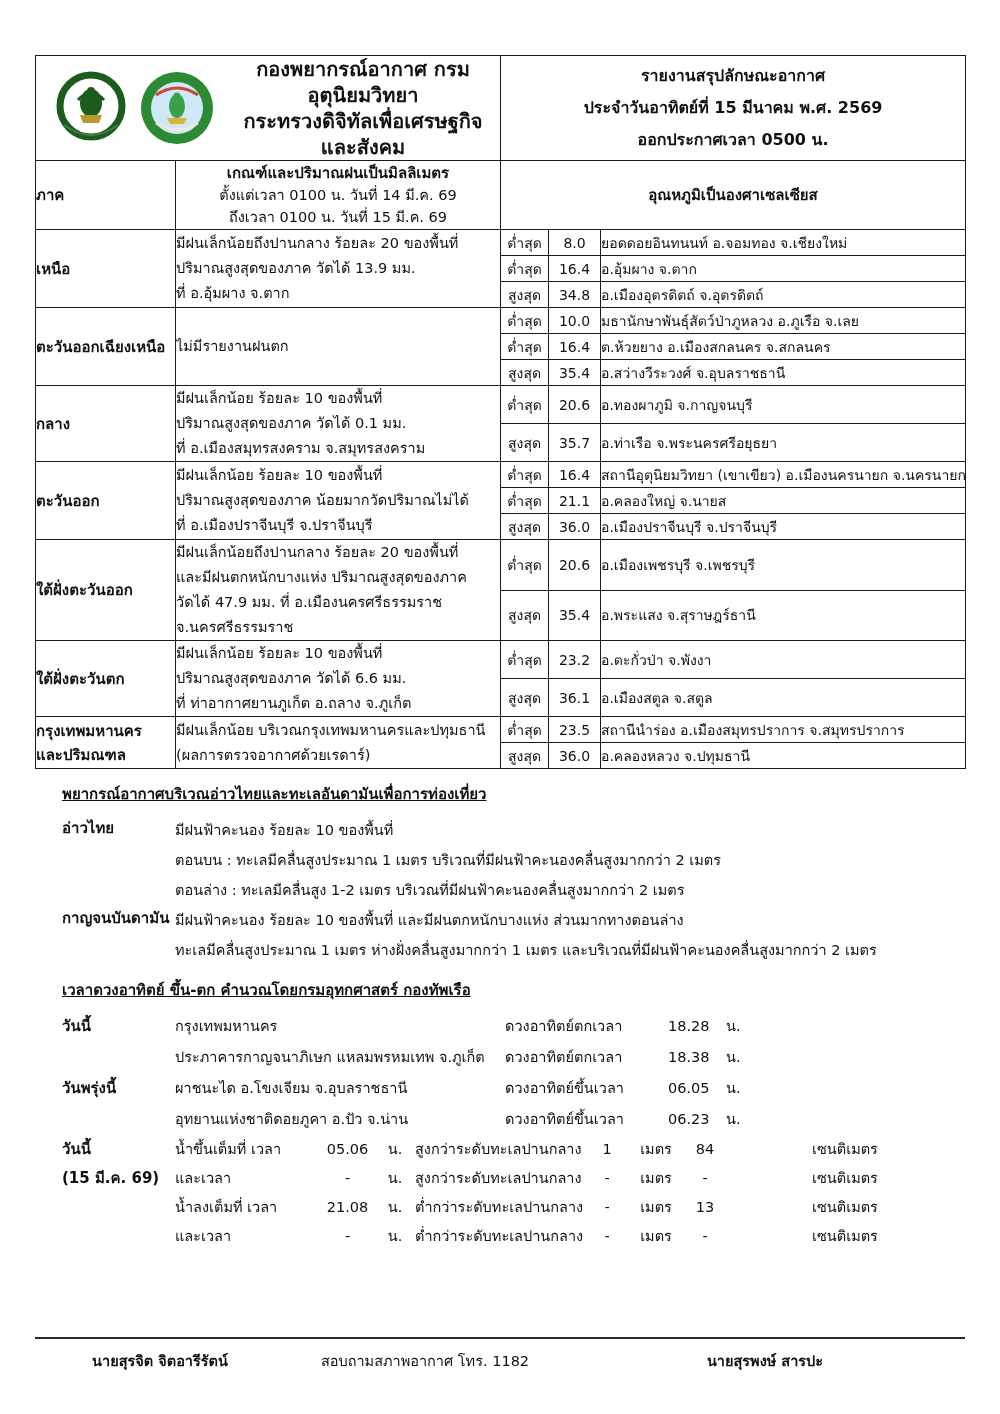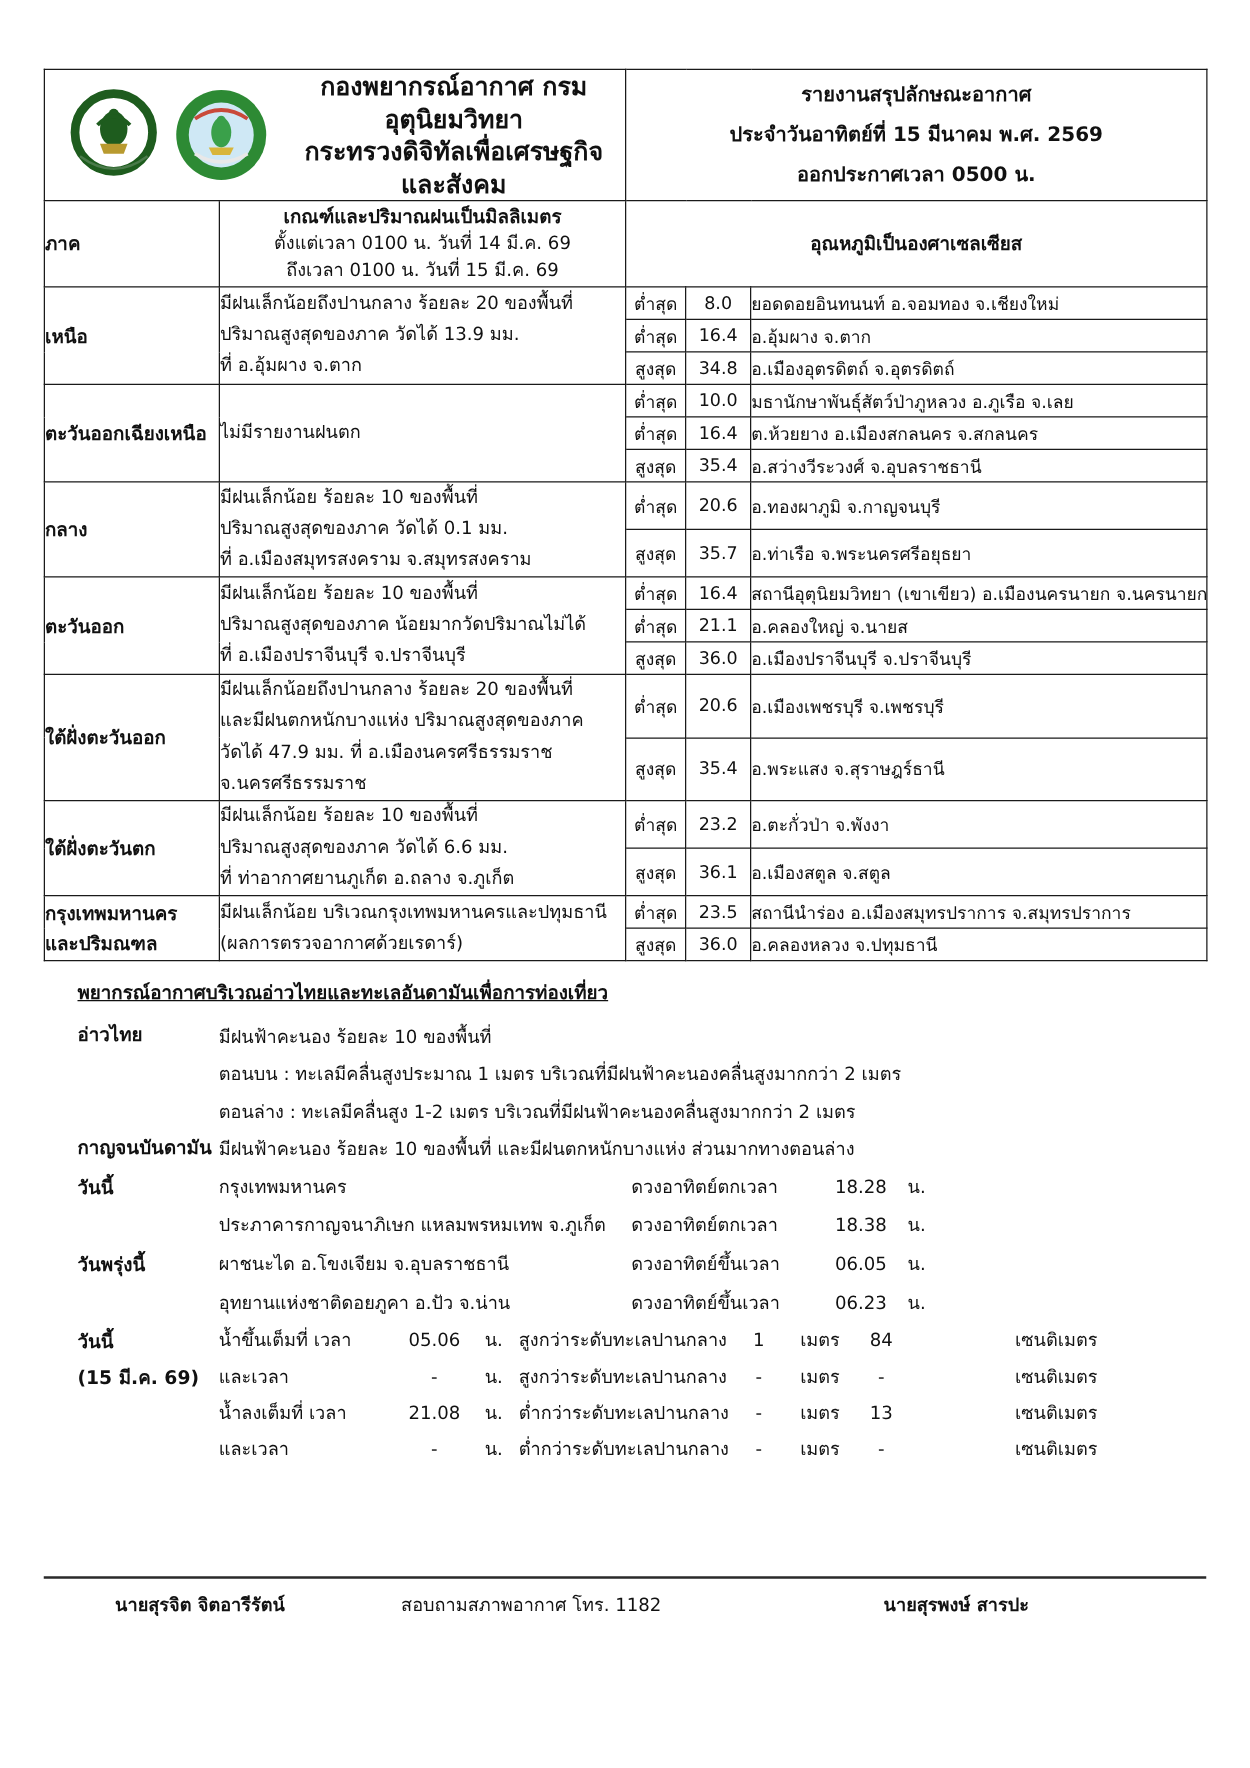--- a/index.html
+++ b/index.html
@@ -259,23 +259,25 @@
       <div class="sea-row">
         <div class="sea-label"></div>
         <div class="sea-text">ตอนล่าง : ทะเลมีคลื่นสูง 1-2 เมตร บริเวณที่มีฝนฟ้าคะนองคลื่นสูงมากกว่า 2 เมตร</div>
       </div>
       <div class="sea-row">
         <div class="sea-label">กาญจนบันดามัน</div>
         <div class="sea-text">มีฝนฟ้าคะนอง ร้อยละ 10 ของพื้นที่ และมีฝนตกหนักบางแห่ง ส่วนมากทางตอนล่าง</div>
       </div>
       <div class="sea-row">
         <div class="sea-label"></div>
+        <div class="sea-text">ทะเลมีคลื่นสูงประมาณ 1 เมตร ห่างฝั่งคลื่นสูงมากกว่า 1 เมตร และบริเวณที่มีฝนฟ้าคะนองคลื่นสูงมากกว่า 2 เมตร</div>
       </div>
     </div>
 
+  <div class="section-heading">เวลาดวงอาทิตย์ ขึ้น-ตก คำนวณโดยกรมอุทกศาสตร์ กองทัพเรือ</div>
   <div class="sun-rows">
       <div class="sun-row">
         <div class="sun-day">วันนี้</div>
         <div>กรุงเทพมหานคร</div>
         <div>ดวงอาทิตย์ตกเวลา</div>
         <div class="sun-time">18.28</div>
         <div>น.</div>
       </div>
       <div class="sun-row">
         <div class="sun-day"></div>

